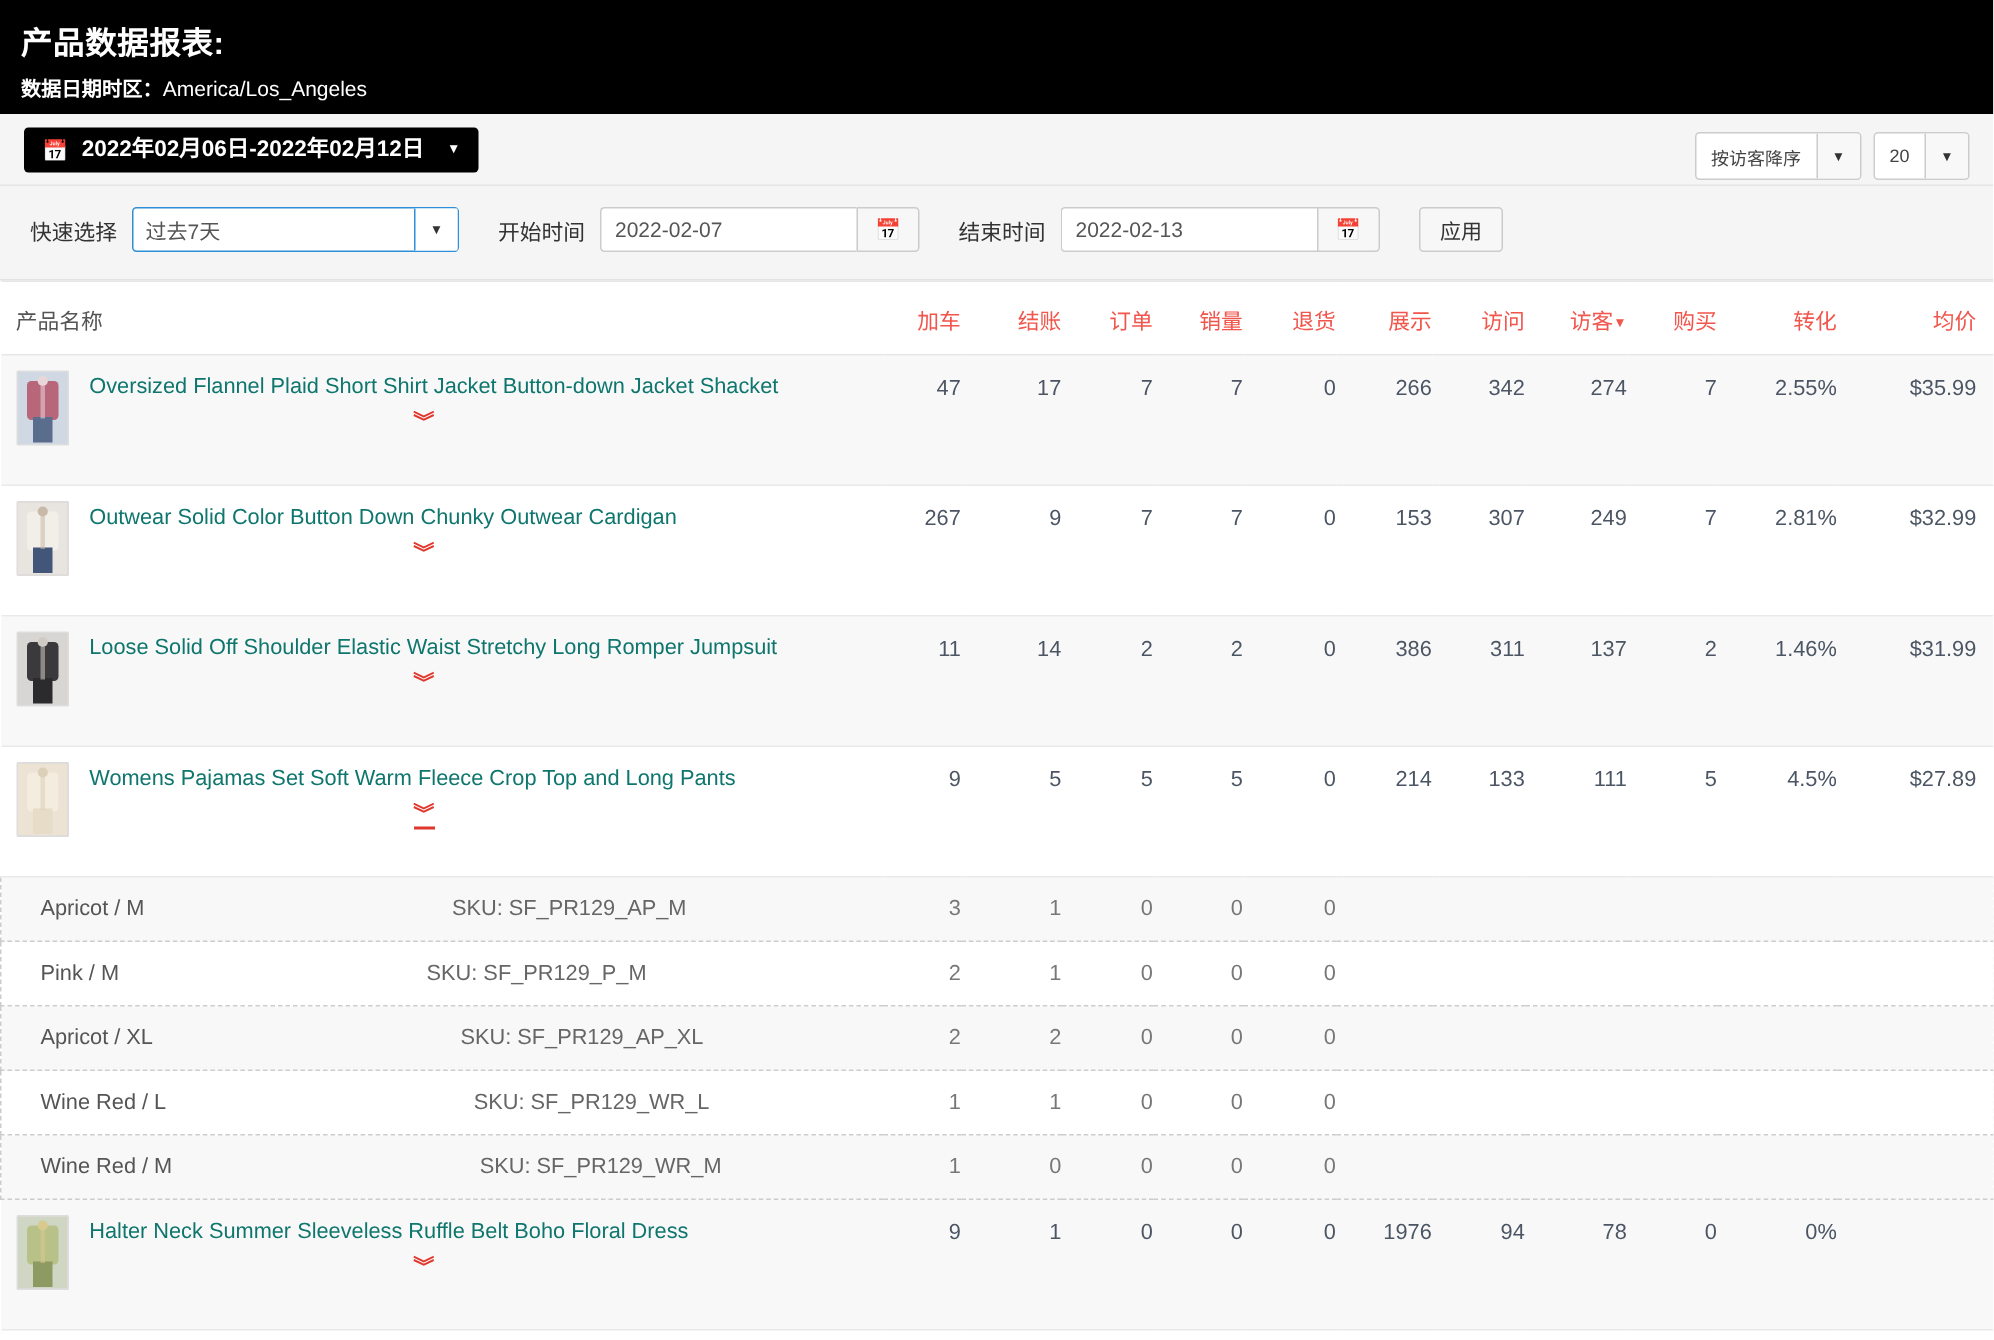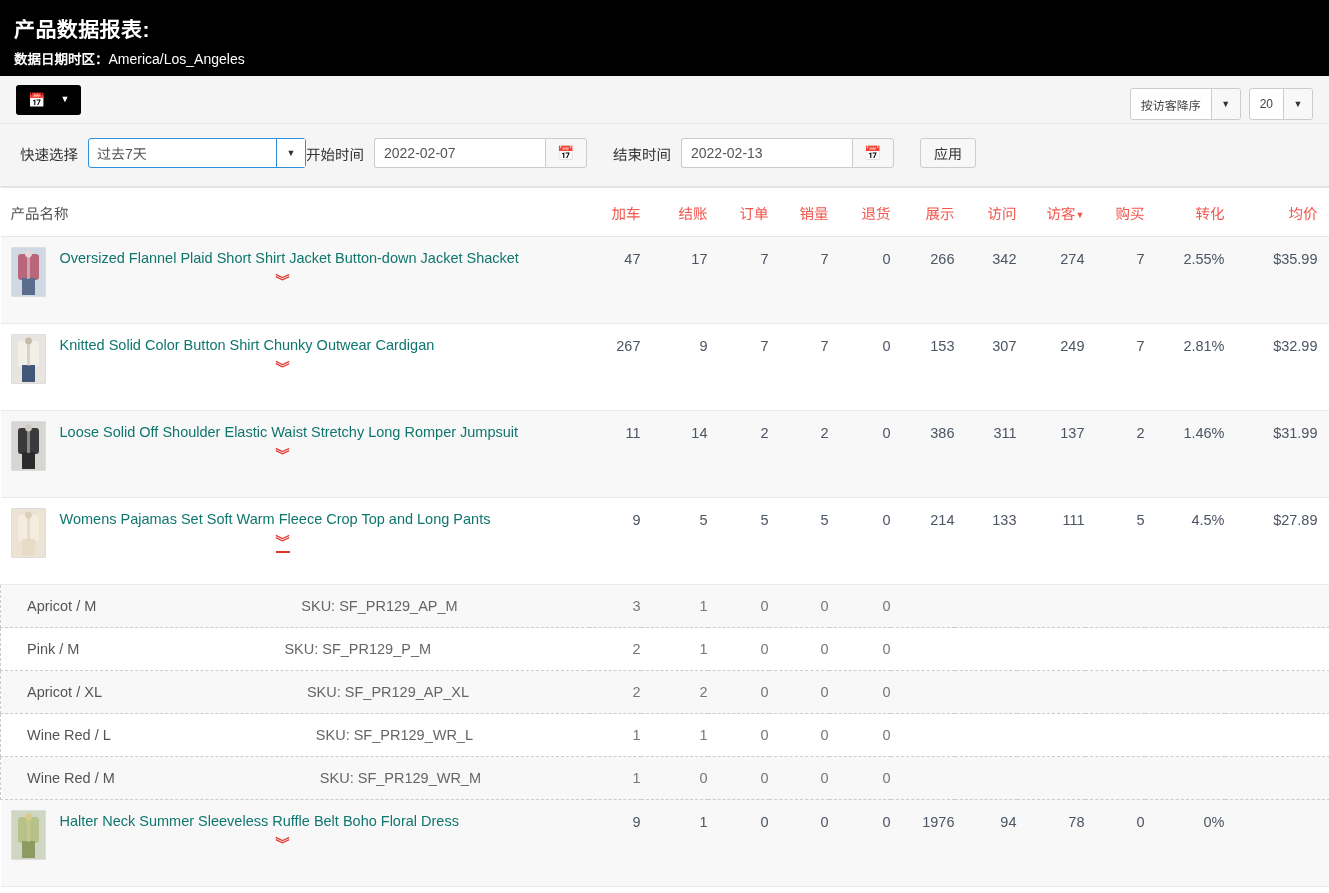--- a/index.html
+++ b/index.html
@@ -176,20 +176,21 @@
   .quick-select {
     width: 218px;
     height: 30px;
     border: 1px solid #2f8fd8;
     border-radius: 3px;
     background: #fff;
     display: flex;
     align-items: stretch;
     box-sizing: border-box;
     cursor: pointer;
+    margin-right: 26px;
   }
   .quick-select .val {
     flex: 1;
     display: flex;
     align-items: center;
     padding: 0 8px;
     font-size: 14px;
     color: #555;
   }
   .quick-select .arrowbox {
@@ -364,20 +365,21 @@
     <div class="topbar-sub">
       <span>数据日期时区：</span><span class="tz">America/Los_Angeles</span>
     </div>
   </div>
 
   <div class="toolbar">
 
     <div class="toolbar-row1">
       <button class="daterange-btn">
         <span class="cal">📅</span>
+        <span>2022年02月06日-2022年02月12日</span>
         <span class="caret">▼</span>
       </button>
 
 
       <div class="toolbar-right">
         <div class="selectish">
           <span class="val">按访客降序</span>
           <span class="arrowbox">▼</span>
         </div>
         <div class="selectish">
@@ -476,21 +478,21 @@
               <div class="namecell-inner">
                 <span class="thumb">
                   <svg viewBox="0 0 33 48" preserveAspectRatio="none">
                     <rect width="33" height="48" fill="#e8e4df"></rect>
                     <rect x="6" y="6" width="21" height="26" rx="3" fill="#f2efe9"></rect>
                     <rect x="10" y="30" width="13" height="17" fill="#42567a"></rect>
                     <circle cx="16.5" cy="6" r="3.4" fill="#c9b9a8"></circle>
                     <rect x="15" y="9" width="3" height="22" fill="#c9b9a8" opacity=".55"></rect>
                   </svg>
                 </span>
-                <a class="prod-title">Knitted Solid Color Button Shirt Chunky Outwear Cardigan</a>
+                <a class="prod-title">Outwear Solid Color Button Down Chunky Outwear Cardigan</a>
                 <span class="expand-chev">︾</span>
               </div>
             </td>
             <td class="num">267</td>
             <td class="num">9</td>
             <td class="num">7</td>
             <td class="num">7</td>
             <td class="num">0</td>
             <td class="num">153</td>
             <td class="num">307</td>

